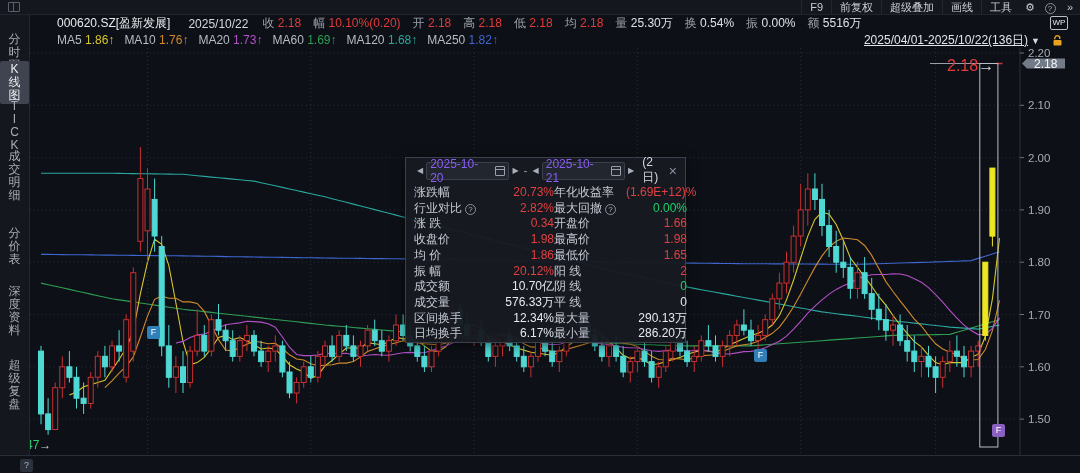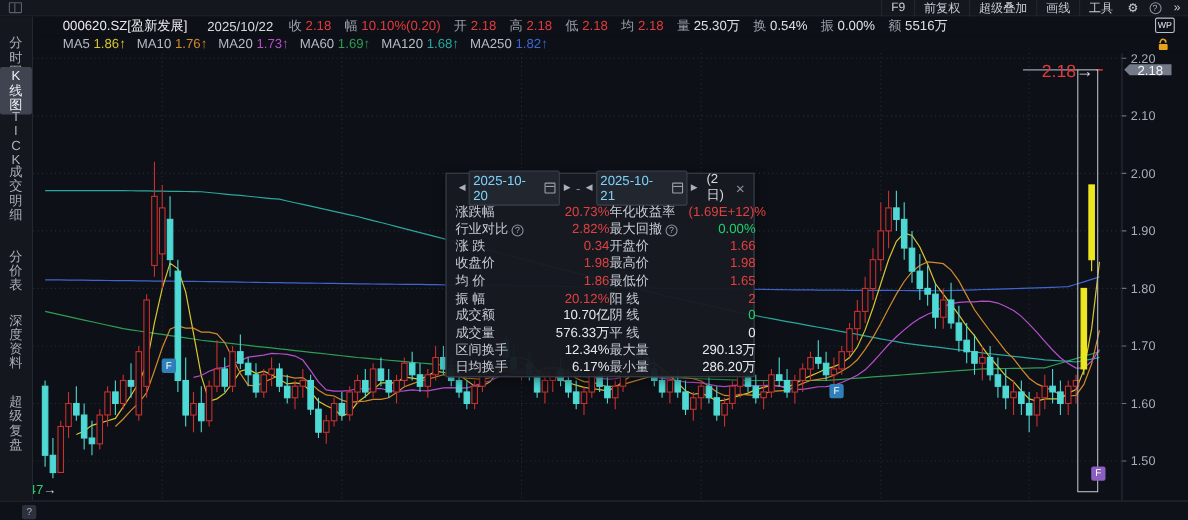--- a/index.html
+++ b/index.html
@@ -40,21 +40,21 @@
 #hi-ann{position:absolute;font-size:16px;z-index:4;white-space:nowrap}
 #hi-ann .v{color:#e23b3b}
 #hi-ann .a{color:#d8dbe0}
 #lo-ann{position:absolute;font-size:12px;z-index:4;white-space:nowrap}
 #lo-ann .v{color:#2fd06f}
 #lo-ann .a{color:#cfd3d9}
 
 #popup{position:absolute;left:405px;top:109px;width:281px;height:186px;background:rgba(23,26,33,0.96);border:1px solid #3a404c;z-index:10;font-size:12px;box-shadow:0 2px 10px rgba(0,0,0,.5)}
 #popup-head{height:25px;display:flex;align-items:center;padding:0 8px;color:#d5d8de}
 .dp-arrow{color:#aab0ba;font-size:8px;padding:0 3px}
-.datebox{display:flex;align-items:center;background:#22262f;border:1px solid #3a404c;border-radius:2px;padding:0 3px;height:32px;color:#7dd3fc}
+.datebox{display:flex;align-items:center;background:#22262f;border:1px solid #3a404c;border-radius:2px;padding:0 3px;height:18px;color:#8b5cf6}
 .cal-ico{display:inline-block;width:10px;height:10px;border:1px solid #9aa0ab;border-radius:1px;margin-left:4px;position:relative}
 .cal-ico:after{content:"";position:absolute;left:0;top:2px;width:8px;height:1px;background:#9aa0ab}
 #popup-close{margin-left:auto;color:#8a909c;font-size:14px;cursor:default}
 #popup-grid{display:grid;grid-template-columns:74px 66px 72px 61px;padding:2px 4px 0 8px;line-height:15.7px}
 .pl{color:#c6cbd4;white-space:nowrap}
 .pv{text-align:right;white-space:nowrap}
 .c-r{color:#e24040}.c-g{color:#1fcf6a}.c-w{color:#e6e9ee}
 
 #volbar{height:18px;border-top:1px solid #2a2e37;background:#0e1117;display:flex;align-items:center;padding-left:40px;font-size:12px;position:relative}
 #vol-help{position:absolute;left:20px;top:3px;width:13px;height:13px;background:#2c323d;border-radius:2px;color:#aab0ba;font-size:9px;line-height:13px;text-align:center}
@@ -80,20 +80,24 @@
 
 <div id="infobar">
   <span class="code">000620.SZ[盈新发展]</span>
   <span class="idate">2025/10/22</span>
   <span id="fields"><span class="fld"><span class="lb">收 </span><span style="color: rgb(226, 59, 59);">2.18</span></span><span class="fld"><span class="lb">幅 </span><span style="color: rgb(226, 59, 59);">10.10%(0.20)</span></span><span class="fld"><span class="lb">开 </span><span style="color: rgb(226, 59, 59);">2.18</span></span><span class="fld"><span class="lb">高 </span><span style="color: rgb(226, 59, 59);">2.18</span></span><span class="fld"><span class="lb">低 </span><span style="color: rgb(226, 59, 59);">2.18</span></span><span class="fld"><span class="lb">均 </span><span style="color: rgb(226, 59, 59);">2.18</span></span><span class="fld"><span class="lb">量 </span><span style="color: rgb(221, 224, 229);">25.30万</span></span><span class="fld"><span class="lb">换 </span><span style="color: rgb(221, 224, 229);">0.54%</span></span><span class="fld"><span class="lb">振 </span><span style="color: rgb(221, 224, 229);">0.00%</span></span><span class="fld"><span class="lb">额 </span><span style="color: rgb(221, 224, 229);">5516万</span></span></span>
   <span id="wp-badge">WP</span>
 </div>
 
 <div id="mabar">
   <span id="ma-items"><span class="ma-item"><span class="lb">MA5 </span><span style="color: rgb(216, 198, 47);">1.86↑</span></span><span class="ma-item"><span class="lb">MA10 </span><span style="color: rgb(207, 138, 45);">1.76↑</span></span><span class="ma-item"><span class="lb">MA20 </span><span style="color: rgb(180, 79, 200);">1.73↑</span></span><span class="ma-item"><span class="lb">MA60 </span><span style="color: rgb(46, 158, 84);">1.69↑</span></span><span class="ma-item"><span class="lb">MA120 </span><span style="color: rgb(42, 167, 158);">1.68↑</span></span><span class="ma-item"><span class="lb">MA250 </span><span style="color: rgb(63, 102, 208);">1.82↑</span></span></span>
+  <span id="rangebox">
+    <span id="rangelabel">2025/04/01-2025/10/22(136日)</span>
+    <span id="rangecaret">▼</span>
+  </span>
   <span id="lockico">
     <svg width="13" height="13" viewBox="0 0 13 13">
         <path d="M4 6 V4 a2.4 2.4 0 0 1 4.8 0" fill="none" stroke="#e8a21e" stroke-width="1.4" transform="rotate(18 6 4)"></path>
         <rect x="2.5" y="6" width="8" height="5.5" rx="1" fill="#e8a21e"></rect>
       </svg>
   </span>
 </div>
 
 <div id="main">
   <div id="chartwrap">

